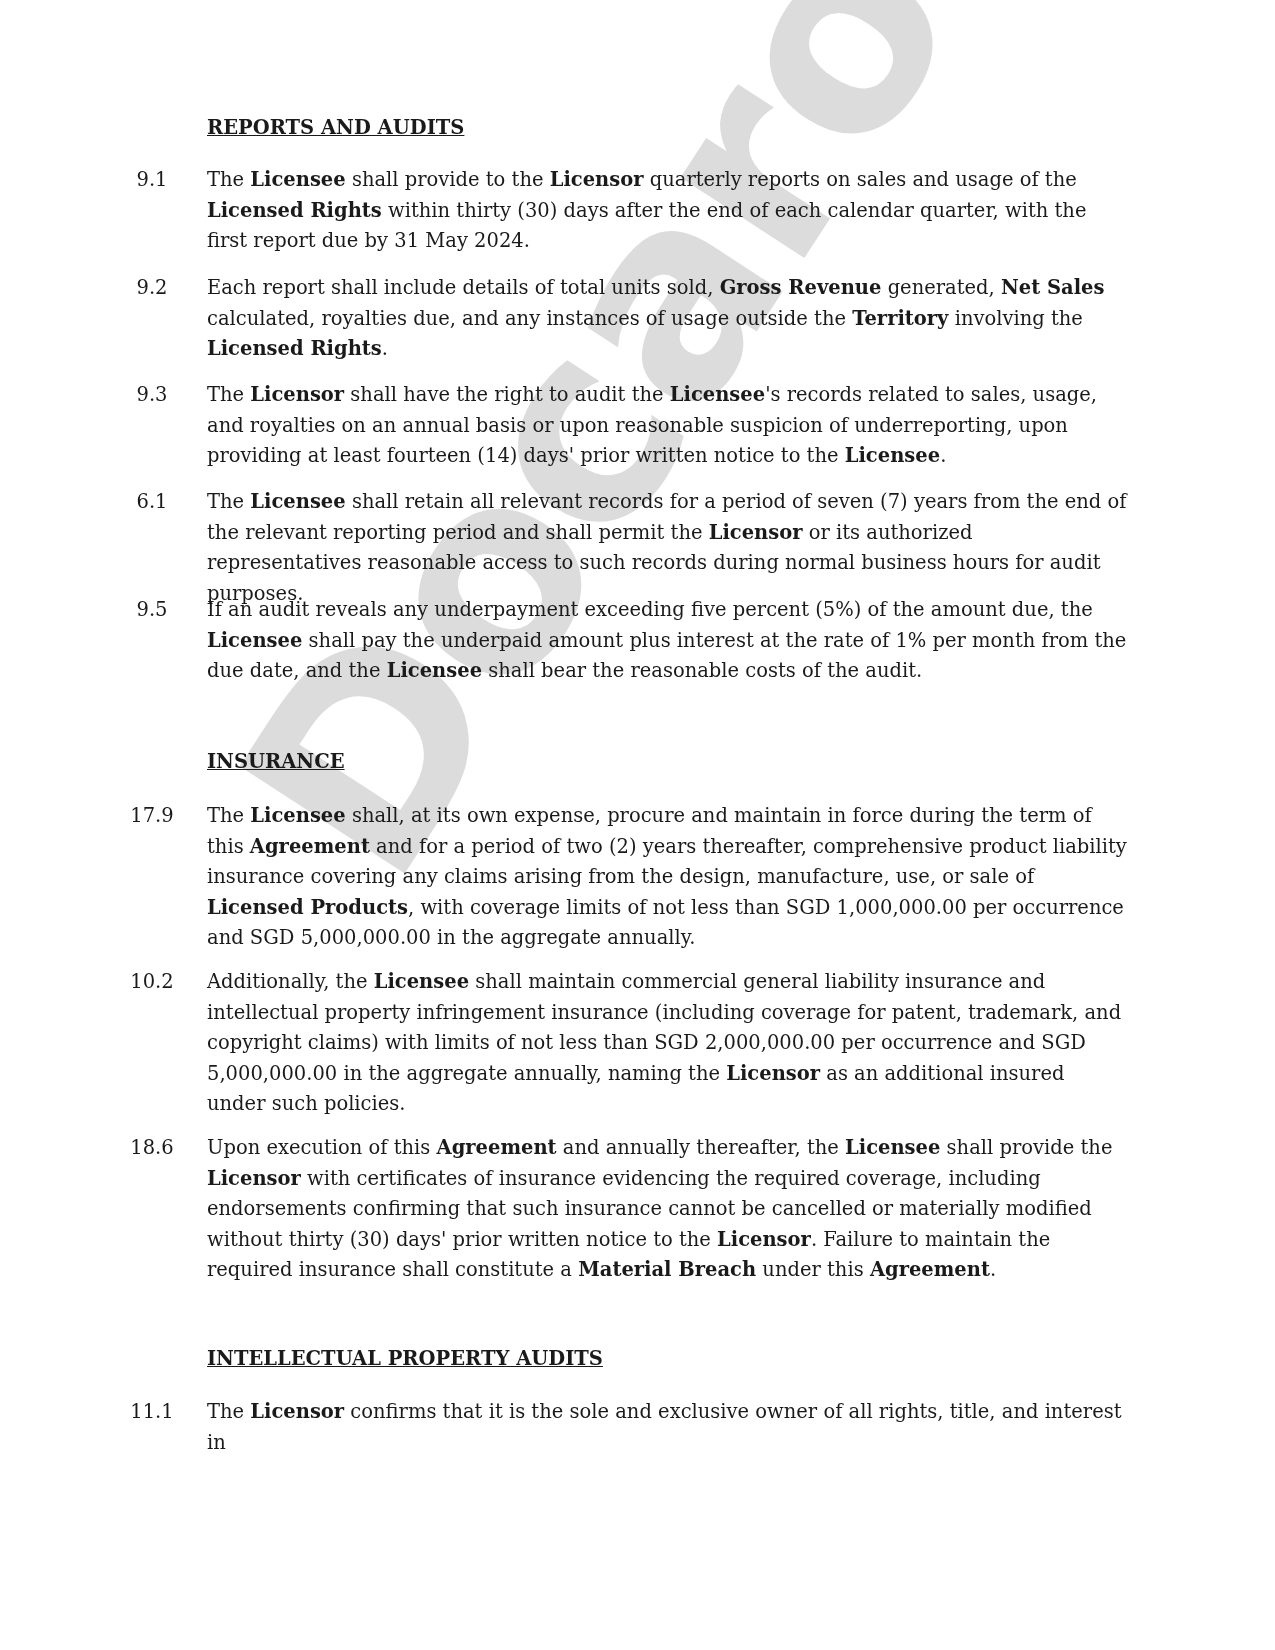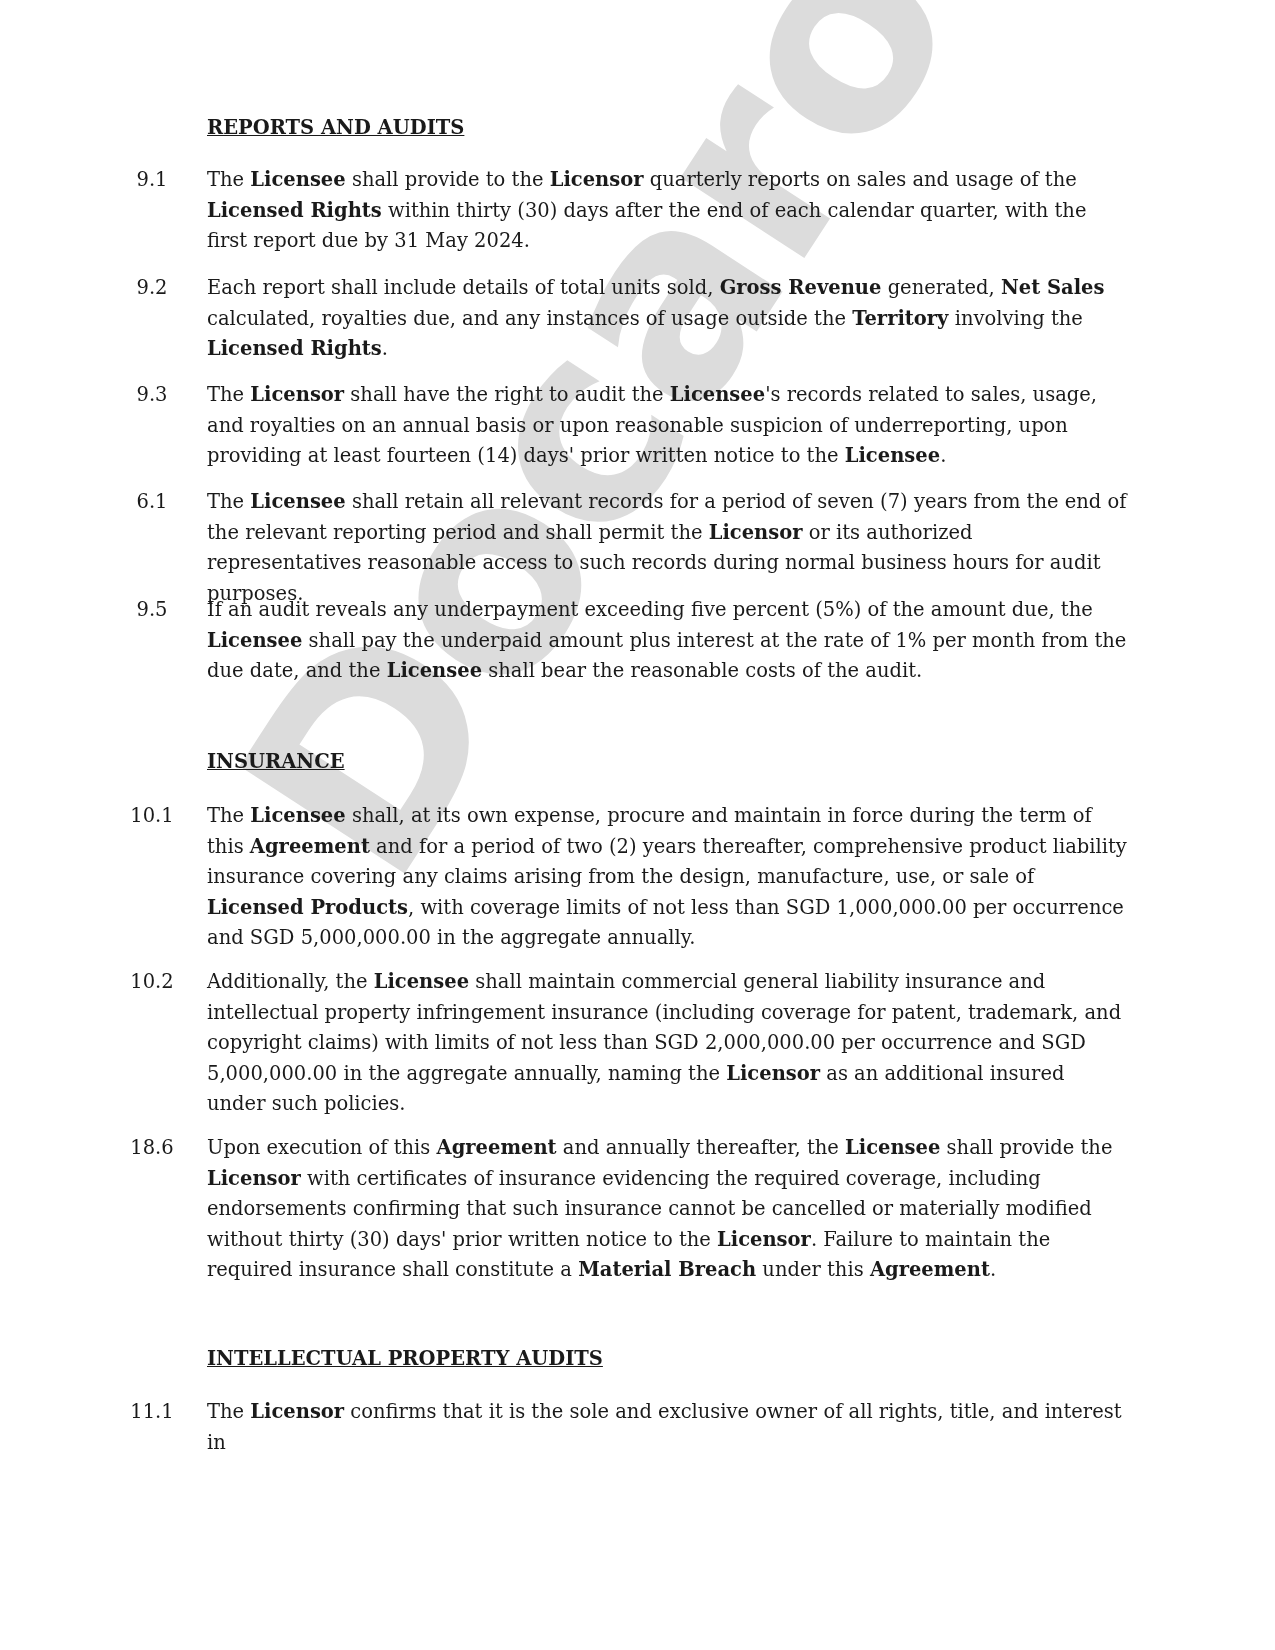--- a/index.html
+++ b/index.html
@@ -43,21 +43,21 @@
       <div class="text"><span>The </span><b>Licensee</b><span> shall retain all relevant records for a period of seven (7) years from the end of the relevant reporting period and shall permit the </span><b>Licensor</b><span> or its authorized representatives reasonable access to such records during normal business hours for audit purposes.</span></div>
     </div>
     <div class="clause" style="top: 595px;">
       <span class="num">9.5</span>
       <div class="text"><span>If an audit reveals any underpayment exceeding five percent (5%) of the amount due, the </span><b>Licensee</b><span> shall pay the underpaid amount plus interest at the rate of 1% per month from the due date, and the </span><b>Licensee</b><span> shall bear the reasonable costs of the audit.</span></div>
     </div>
     <div class="heading" style="top: 750px;">
       <span class="title">INSURANCE</span>
     </div>
     <div class="clause" style="top: 801px;">
-      <span class="num">10.1</span>
+      <span class="num">17.9</span>
       <div class="text"><span>The </span><b>Licensee</b><span> shall, at its own expense, procure and maintain in force during the term of this </span><b>Agreement</b><span> and for a period of two (2) years thereafter, comprehensive product liability insurance covering any claims arising from the design, manufacture, use, or sale of </span><b>Licensed Products</b><span>, with coverage limits of not less than SGD 1,000,000.00 per occurrence and SGD 5,000,000.00 in the aggregate annually.</span></div>
     </div>
     <div class="clause" style="top: 967px;">
       <span class="num">10.2</span>
       <div class="text"><span>Additionally, the </span><b>Licensee</b><span> shall maintain commercial general liability insurance and intellectual property infringement insurance (including coverage for patent, trademark, and copyright claims) with limits of not less than SGD 2,000,000.00 per occurrence and SGD 5,000,000.00 in the aggregate annually, naming the </span><b>Licensor</b><span> as an additional insured under such policies.</span></div>
     </div>
     <div class="clause" style="top: 1133px;">
       <span class="num">18.6</span>
       <div class="text"><span>Upon execution of this </span><b>Agreement</b><span> and annually thereafter, the </span><b>Licensee</b><span> shall provide the </span><b>Licensor</b><span> with certificates of insurance evidencing the required coverage, including endorsements confirming that such insurance cannot be cancelled or materially modified without thirty (30) days' prior written notice to the </span><b>Licensor</b><span>. Failure to maintain the required insurance shall constitute a </span><b>Material Breach</b><span> under this </span><b>Agreement</b><span>.</span></div>
     </div>

